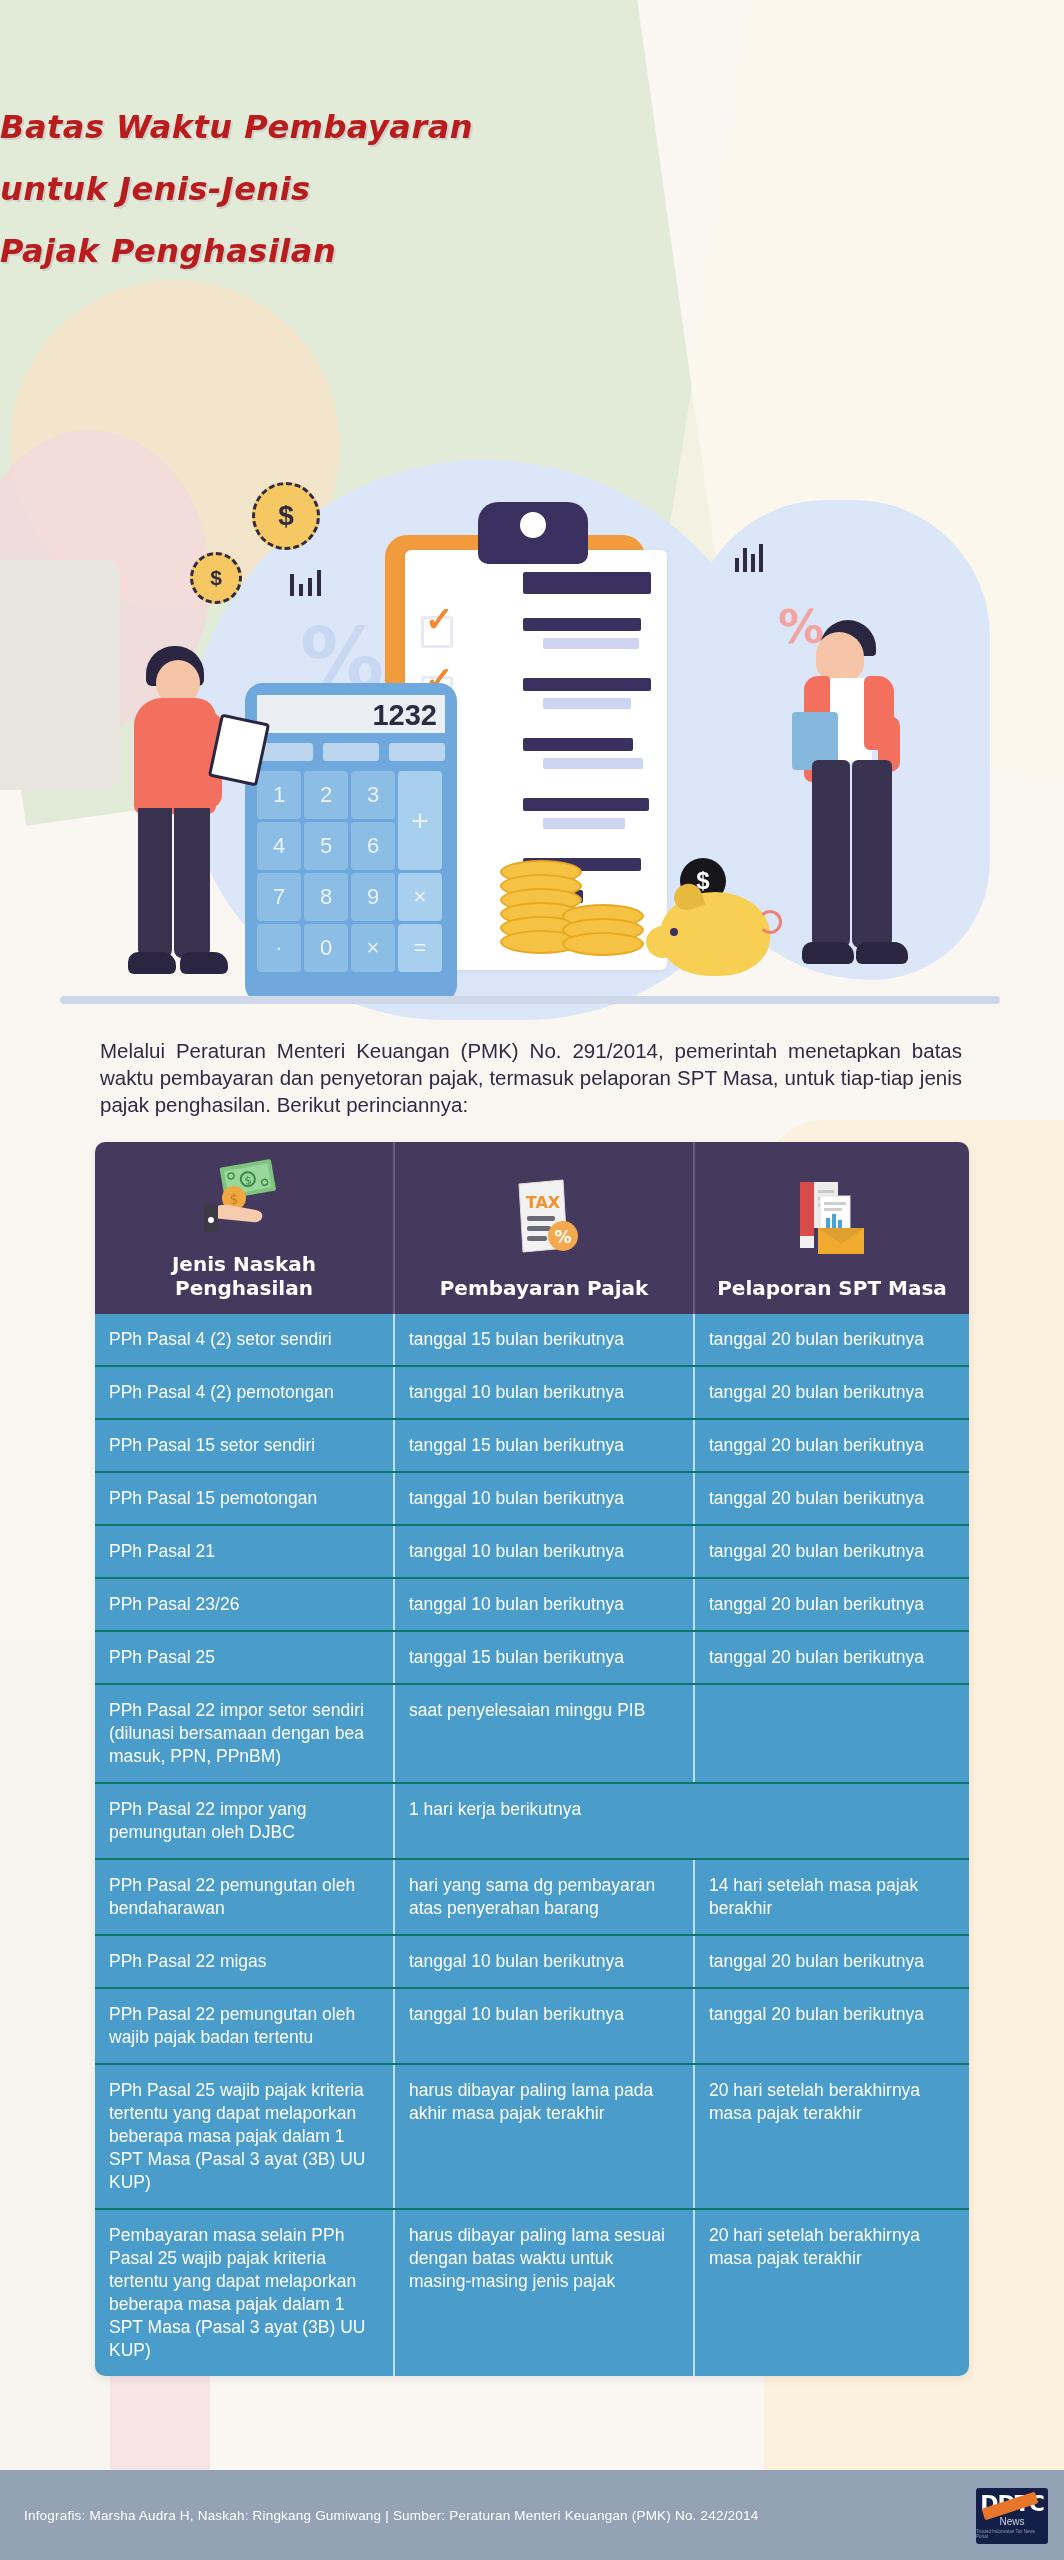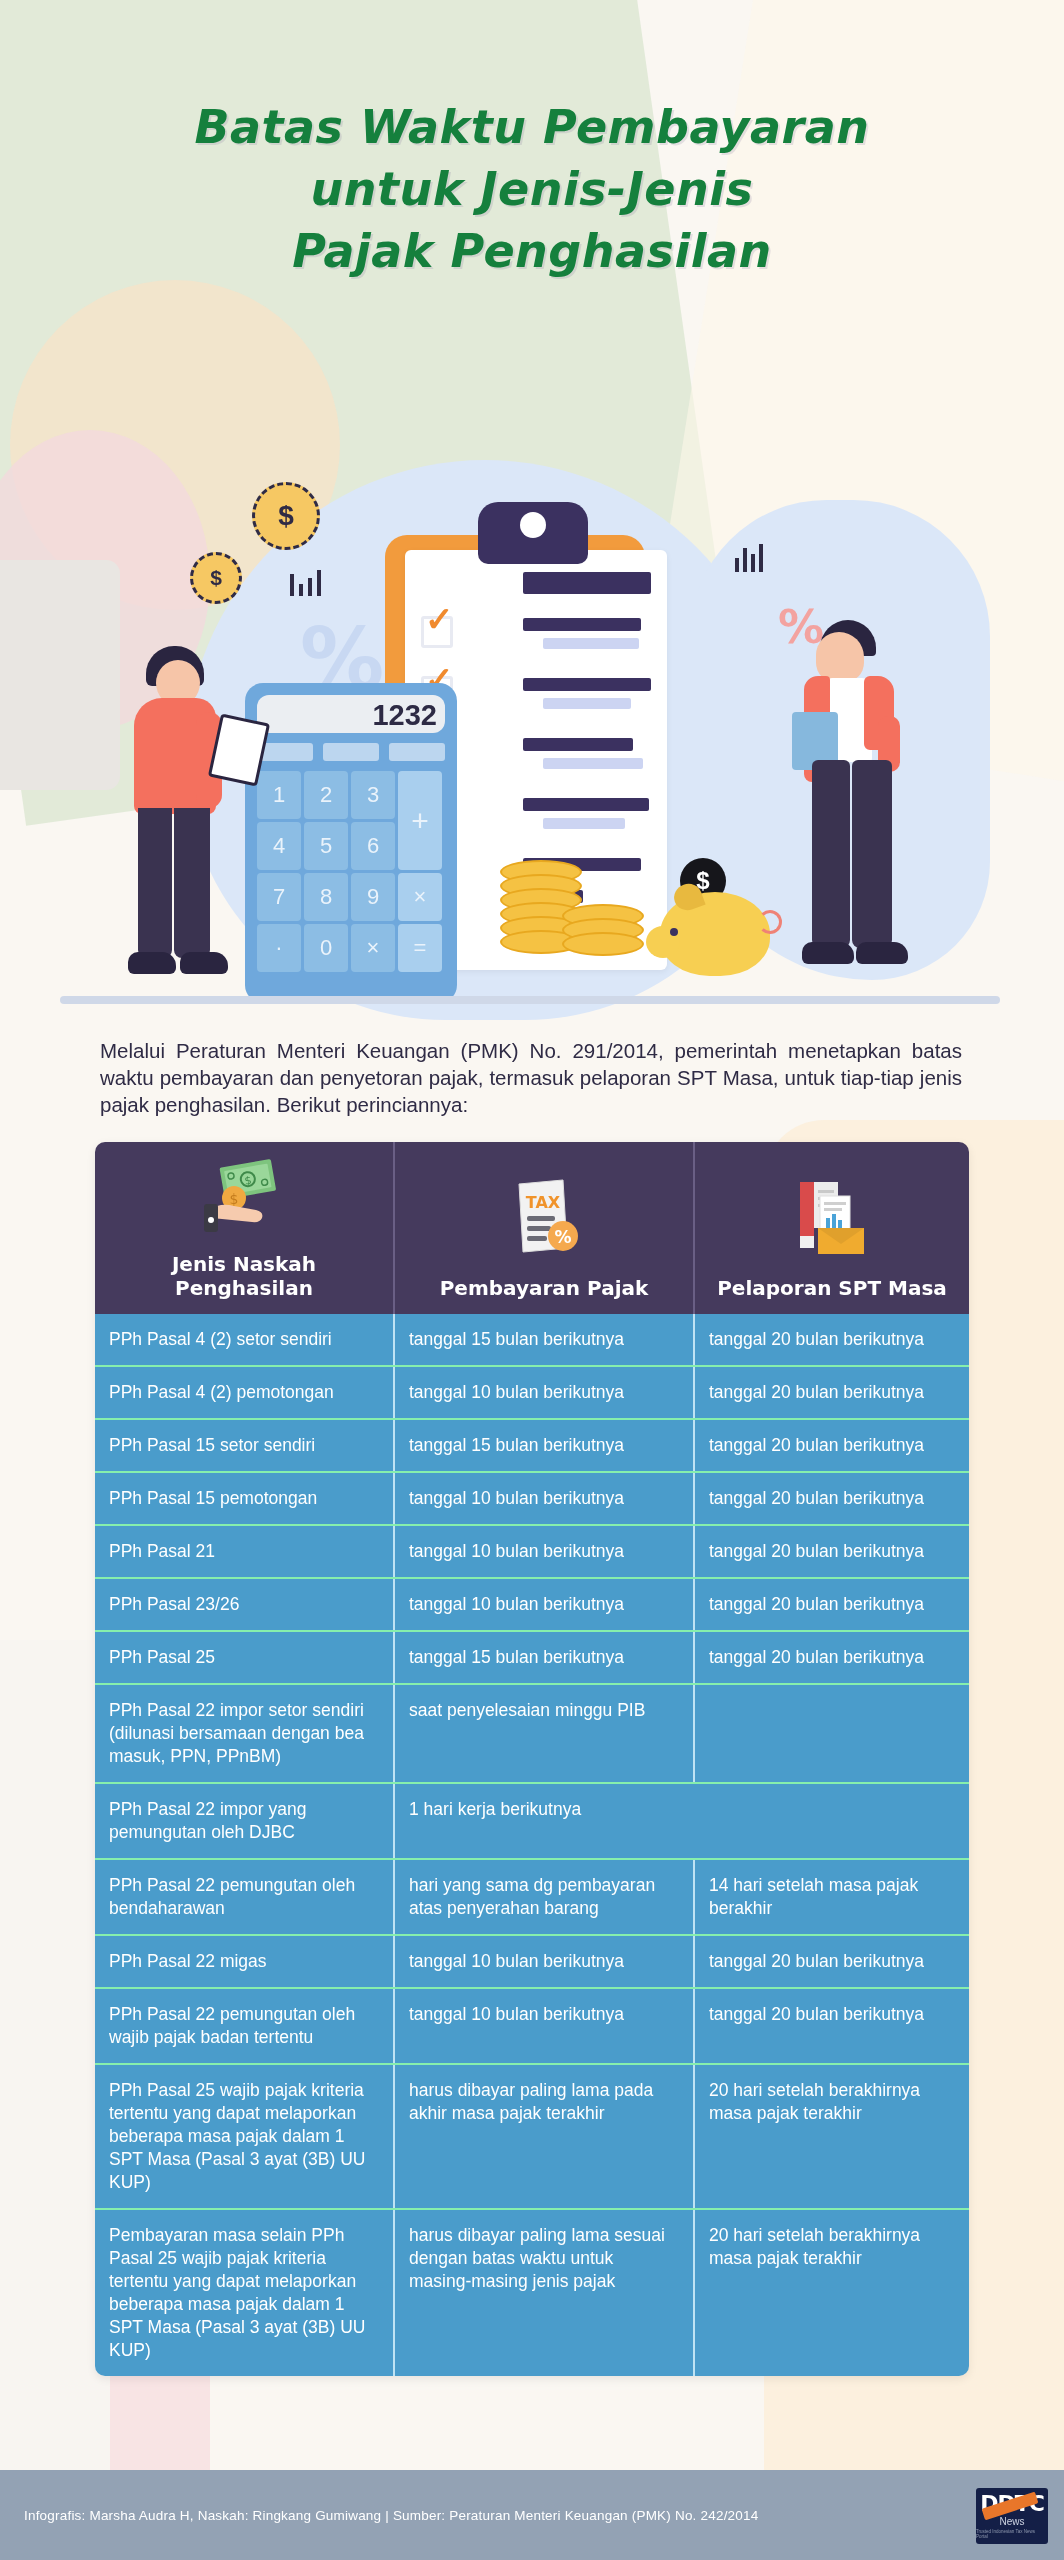--- a/index.html
+++ b/index.html
@@ -39,23 +39,23 @@
     position:absolute;left:0px;top:1640px;width:210px;height:870px;
     background:#f7dfe0;opacity:.8;border-top-right-radius:40px;
   }
   .shape-white-lower{
     position:absolute;left:0px;top:1640px;width:110px;height:870px;
     background:#f8f6f1;opacity:.95;
   }
 
   
   .title{
-    position:absolute;left:0;right:0;top:96px;text-align:center;
-    color:#15803d;font-weight:bold;font-style:italic;
-    font-size:46px;line-height:62px;letter-spacing:.5px;
+    position:absolute;left:0;right:0;top:96px;
+    color:#b91c1c;font-weight:bold;font-style:italic;
+    font-size:32px;line-height:62px;letter-spacing:.5px;
     font-family:"DejaVu Sans", sans-serif;
     text-shadow:2px 2px 0 rgba(120,110,150,.18);
   }
   .title .ln{display:block;}
 
   
   .illus{position:absolute;left:0;top:440px;width:1064px;height:580px;}
   .ill-blue-blob{
     position:absolute;left:185px;top:20px;width:600px;height:560px;
     background:#dbe7f8;border-radius:300px 300px 260px 260px;
@@ -91,21 +91,21 @@
     position:absolute;width:26px;height:26px;border:3px solid #e8eaf2;border-radius:3px;
   }
   .tick{position:absolute;color:#f08a2e;font-size:34px;font-weight:bold;line-height:1;}
   
   .calc{
     position:absolute;left:245px;top:243px;width:212px;height:320px;
     background:#6fa8dc;border-radius:18px;
   }
   .calc-screen{
     position:absolute;left:12px;top:12px;width:188px;height:38px;
-    background:#ebeef2;border-radius:12px;
+    background:#ebeef2;border-radius:0;
     color:#2d2a44;font-size:29px;font-weight:bold;text-align:right;
     line-height:40px;padding-right:8px;box-sizing:border-box;
     font-family:"Liberation Sans", sans-serif;
   }
   .calc-bar{position:absolute;top:60px;height:18px;background:#bcd6ef;border-radius:3px;width:56px;}
   .calc-keys{position:absolute;left:12px;top:88px;width:188px;display:grid;
     grid-template-columns:repeat(4,44px);grid-auto-rows:48px;gap:3px;}
   .key{background:#8cbde4;border-radius:4px;color:#eaf3fb;font-size:22px;
        display:flex;align-items:center;justify-content:center;}
   .key.op{background:#a9cfee;}
@@ -164,21 +164,21 @@
   .th{
     flex:0 0 auto;box-sizing:border-box;padding:16px 10px 14px;
     display:flex;flex-direction:column;align-items:center;justify-content:flex-end;
     height:172px;border-right:2px solid #6a5f85;
   }
   .th:last-child{border-right:none;}
   .th-label{color:#ffffff;font-size:20px;font-weight:bold;text-align:center;
     font-family:"DejaVu Sans", sans-serif;}
   .th-icon{height:92px;display:flex;align-items:center;justify-content:center;margin-bottom:10px;}
   .tbody{background:#4a9ccb;}
-  .tr{display:flex;border-top:2px solid #86efac;}
+  .tr{display:flex;border-top:2px solid #0f766e;}
   .tr:first-child{border-top:none;}
   .td{
     flex:0 0 auto;box-sizing:border-box;padding:14px 14px;
     color:#ffffff;font-size:17.5px;line-height:23px;
     border-right:2px solid #bfe3f4;
     font-family:"Liberation Sans", sans-serif;
   }
   .td:last-child{border-right:none;}
   .c1{width:300px;} .c2{width:300px;} .c3{width:274px;}
 

